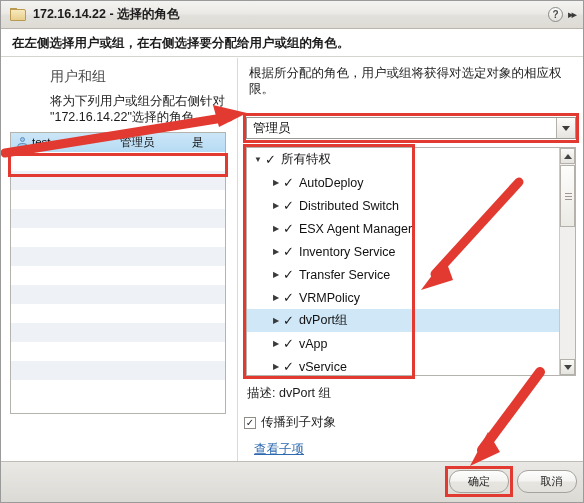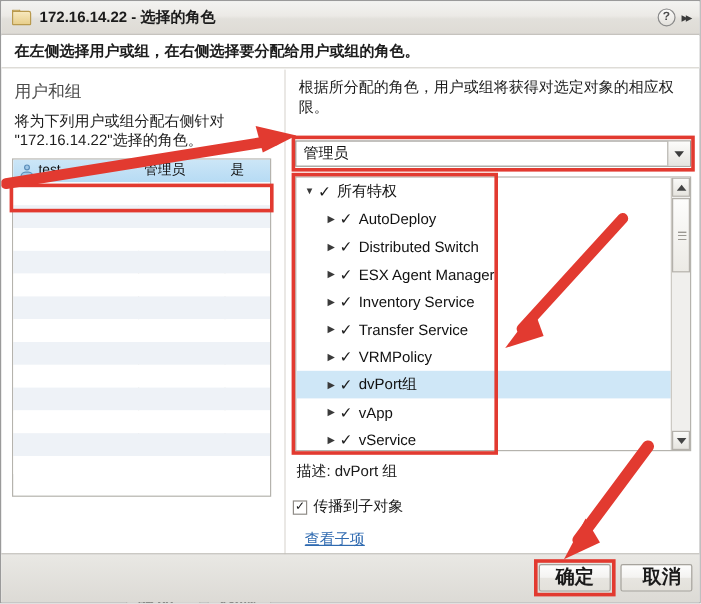--- a/index.html
+++ b/index.html
@@ -58,21 +58,21 @@
 
   
   #intro {
     position: absolute; left: 0; top: 29px; width: 582px; height: 27px;
     background: #ffffff; display: flex; align-items: center;
     border-bottom: 1px solid #d6d4ce;
   }
   #intro span { font-size: 12.5px; color: #1c1c1c; margin-left: 11px; font-weight: bold; }
 
   
-  #left-pane  { position: absolute; left: 0;   top: 57px; width: 234px; height: 326px; }
+  #left-pane  { position: absolute; left: 0;   top: 57px; width: 234px; height: 326px; padding-left: 38px; }
   #right-pane { position: absolute; left: 236px; top: 57px; width: 346px; height: 404px;
                 border-left: 1px solid #dcdad4; }
 
   .pane-title {
     font-size: 14px; color: #4a4a4a; margin: 10px 0 0 11px; font-weight: normal;
   }
   .pane-desc {
     font-size: 12.5px; color: #1c1c1c; margin: 7px 0 0 11px; line-height: 16px;
     width: 205px;
   }
@@ -112,26 +112,25 @@
     position: absolute; left: 3px; top: 0; width: 5px; height: 5px; border-radius: 50%;
     background: #9fc8e8; border: 1px solid #5d8fba;
   }
   .user-icon .body {
     position: absolute; left: 0px; top: 6px; width: 11px; height: 6px;
     background: #9fc8e8; border: 1px solid #5d8fba; border-radius: 5px 5px 2px 2px;
   }
 
   
   .btn {
-    font-size: 16px; color: #1a1a1a;
+    font-size: 11px; color: #1a1a1a;
     background: linear-gradient(to bottom,#fdfdfd 0%,#f4f3f1 48%,#e7e5e0 52%,#e3e1db 100%);
-    border: 1px solid #a6a39d; border-radius: 2px;
+    border: 1px solid #a6a39d; border-radius: 11px;
     display: inline-flex; align-items: center; justify-content: center;
     cursor: default;
-    font-weight: bold;
   }
   #btn-add    { position: absolute; left: 104px; top: 431px; width: 62px; height: 22px; }
   #btn-remove { position: absolute; left: 172px; top: 431px; width: 53px; height: 22px; }
 
   
   #role-select {
     position: absolute; left: 245px; top: 116px; width: 330px; height: 22px;
     background: #ffffff; border: 1px solid #9b9893;
     display: flex; align-items: center;
   }

